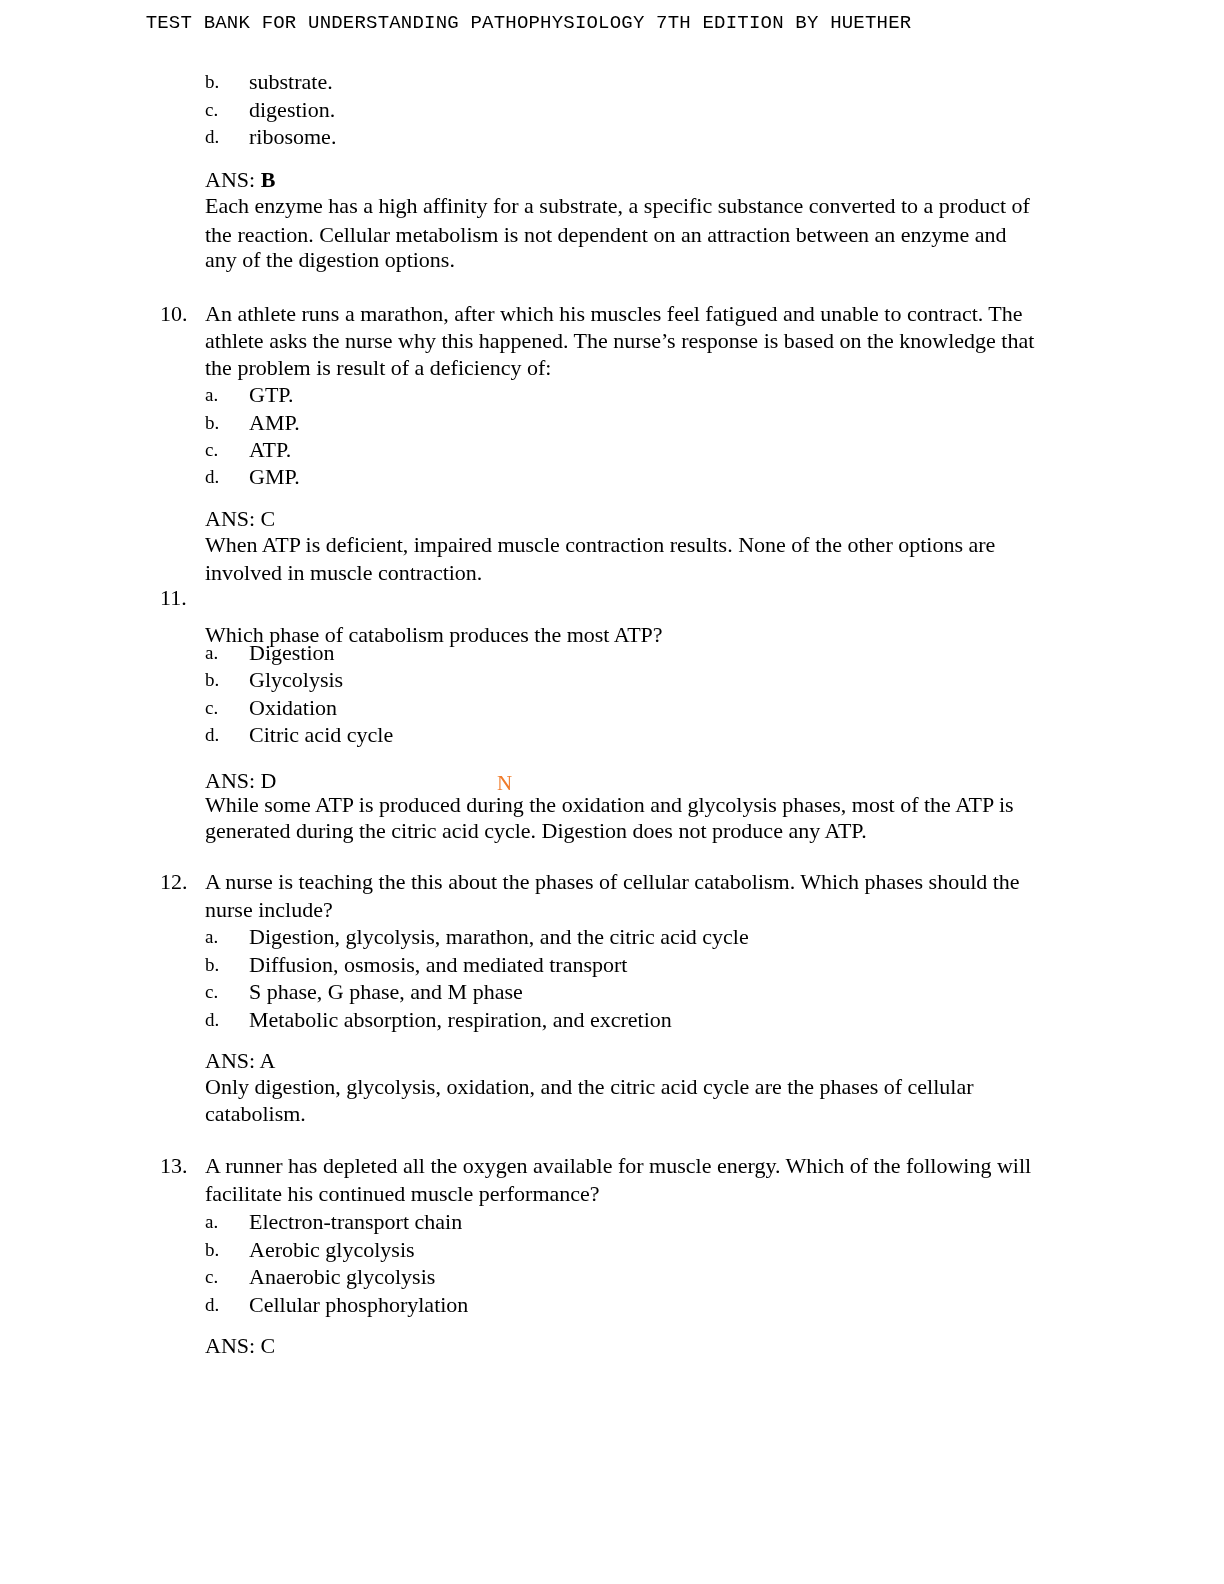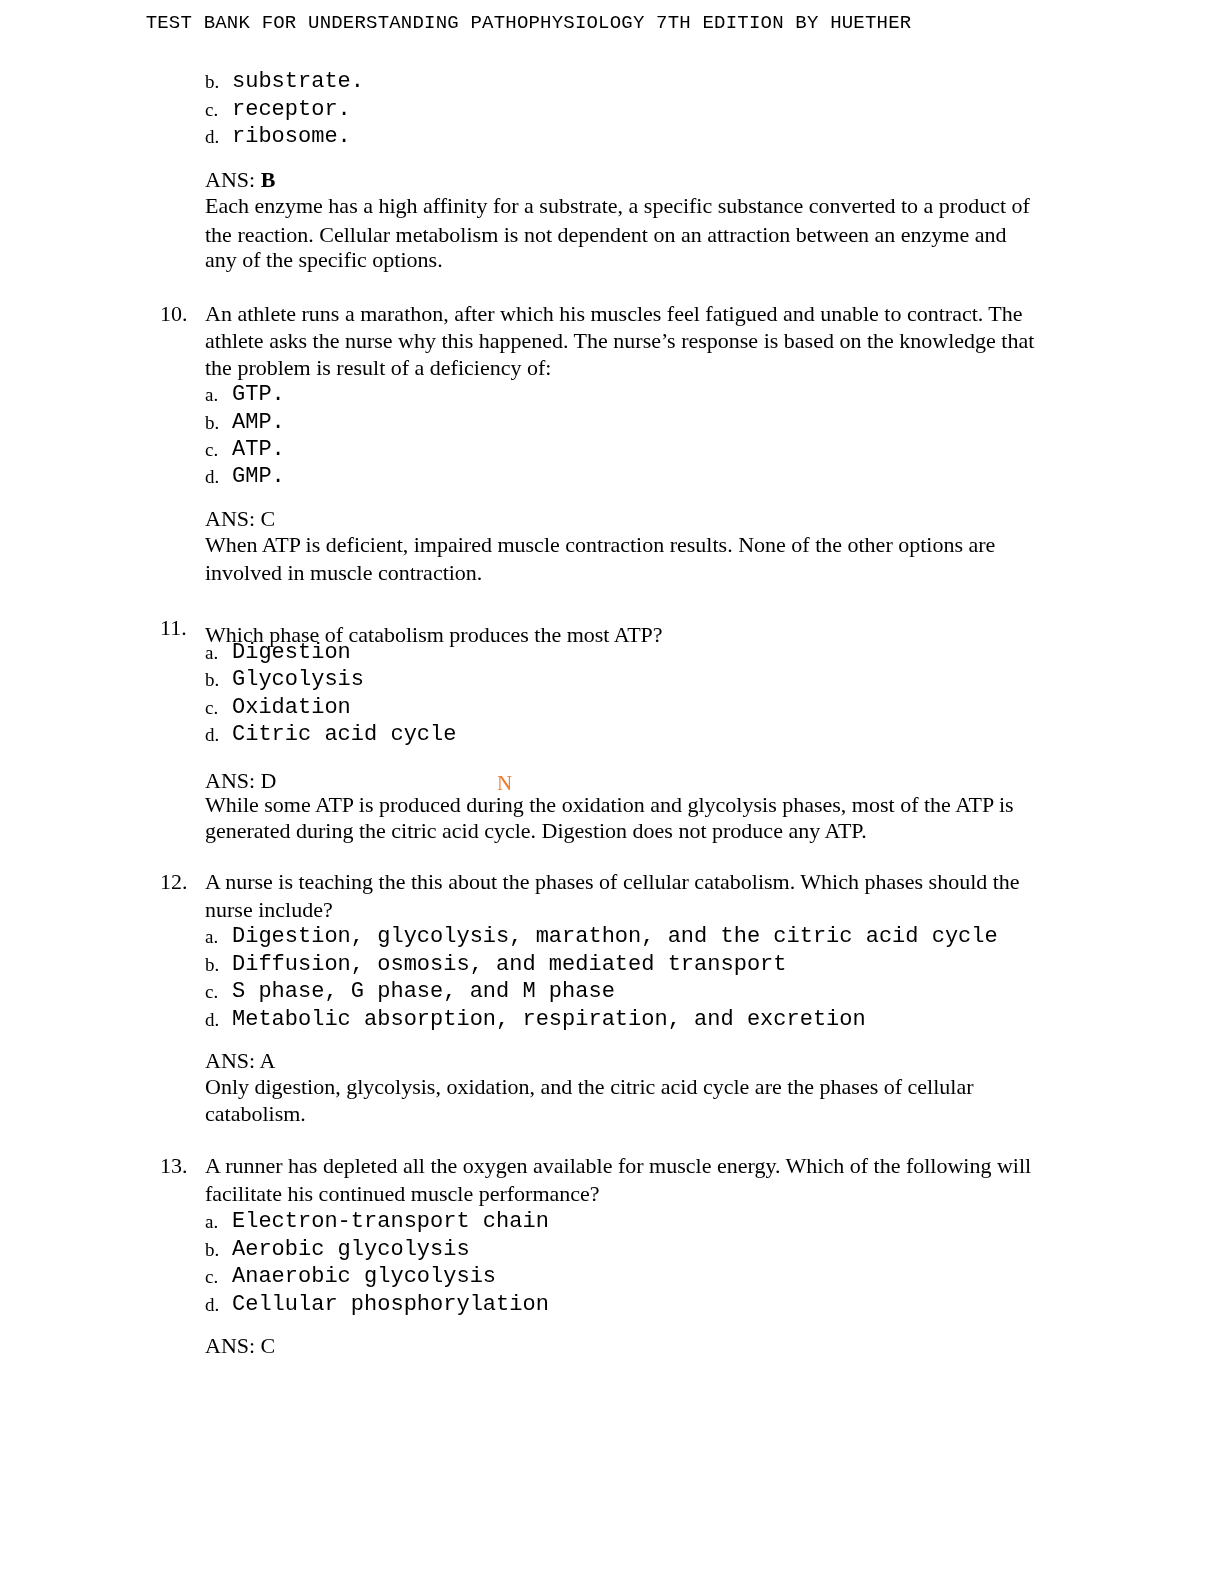--- a/index.html
+++ b/index.html
@@ -6,45 +6,45 @@
     body {
       width: 1224px; height: 1584px; position: relative; overflow: hidden;
       font-family: "Liberation Serif", serif; color: #000;
     }
     .header {
       position: absolute; left: 0; top: 12px; width: 1057px; text-align: center;
       font-family: "Liberation Mono", monospace; font-size: 19px; letter-spacing: 0.2px;
     }
     .line { position: absolute; font-size: 22px; line-height: 27px; white-space: nowrap; }
     .opt-letter { position: absolute; left: 205px; font-size: 19px; }
-    .opt-text { position: absolute; left: 232px; font-family: Liberation Mono, monospace; }
+    .opt-text { position: absolute; left: 249px; }
     .qnum { position: absolute; left: 160px; }
     .body-text { position: absolute; left: 205px; }
     .ans-bold { font-weight: bold; }
     .mark {
       position: absolute; left: 497px; top: 771px; font-size: 21px; color: #f07b2a;
       font-family: "Liberation Serif", serif;
     }
   </style>
 </head>
 <body>
 
 <div class="header">TEST BANK FOR UNDERSTANDING PATHOPHYSIOLOGY 7TH EDITION BY HUETHER</div>
 
 <div>
   <span class="line opt-letter" style="top:68px">b.</span>
   <span class="line opt-text" style="top:68px">substrate.</span>
   <span class="line opt-letter" style="top:96px">c.</span>
-  <span class="line opt-text" style="top:96px">receptor.</span>
+  <span class="line opt-text" style="top:96px">digestion.</span>
   <span class="line opt-letter" style="top:123px">d.</span>
   <span class="line opt-text" style="top:123px">ribosome.</span>
   <span class="line body-text" style="top:166px"><span>ANS:</span> <span class="ans-bold">B</span></span>
   <span class="line body-text" style="top:192px">Each enzyme has a high affinity for a substrate, a specific substance converted to a product of</span>
   <span class="line body-text" style="top:221px">the reaction. Cellular metabolism is not dependent on an attraction between an enzyme and</span>
-  <span class="line body-text" style="top:246px">any of the specific options.</span>
+  <span class="line body-text" style="top:246px">any of the digestion options.</span>
 </div>
 
 <div>
   <span class="line qnum" style="top:300px">10.</span>
   <span class="line body-text" style="top:300px">An athlete runs a marathon, after which his muscles feel fatigued and unable to contract. The</span>
   <span class="line body-text" style="top:327px">athlete asks the nurse why this happened. The nurse’s response is based on the knowledge that</span>
   <span class="line body-text" style="top:354px">the problem is result of a deficiency of:</span>
   <span class="line opt-letter" style="top:381px">a.</span>
   <span class="line opt-text" style="top:381px">GTP.</span>
   <span class="line opt-letter" style="top:409px">b.</span>
@@ -52,21 +52,21 @@
   <span class="line opt-letter" style="top:436px">c.</span>
   <span class="line opt-text" style="top:436px">ATP.</span>
   <span class="line opt-letter" style="top:463px">d.</span>
   <span class="line opt-text" style="top:463px">GMP.</span>
   <span class="line body-text" style="top:505px">ANS: C</span>
   <span class="line body-text" style="top:531px">When ATP is deficient, impaired muscle contraction results. None of the other options are</span>
   <span class="line body-text" style="top:559px">involved in muscle contraction.</span>
 </div>
 
 <div>
-  <span class="line qnum" style="top:614px">11.</span>
+  <span class="line qnum" style="top:584px">11.</span>
   <span class="line body-text" style="top:621px">Which phase of catabolism produces the most ATP?</span>
   <span class="line opt-letter" style="top:639px">a.</span>
   <span class="line opt-text" style="top:639px">Digestion</span>
   <span class="line opt-letter" style="top:666px">b.</span>
   <span class="line opt-text" style="top:666px">Glycolysis</span>
   <span class="line opt-letter" style="top:694px">c.</span>
   <span class="line opt-text" style="top:694px">Oxidation</span>
   <span class="line opt-letter" style="top:721px">d.</span>
   <span class="line opt-text" style="top:721px">Citric acid cycle</span>
   <span class="line body-text" style="top:767px">ANS:  D</span>

